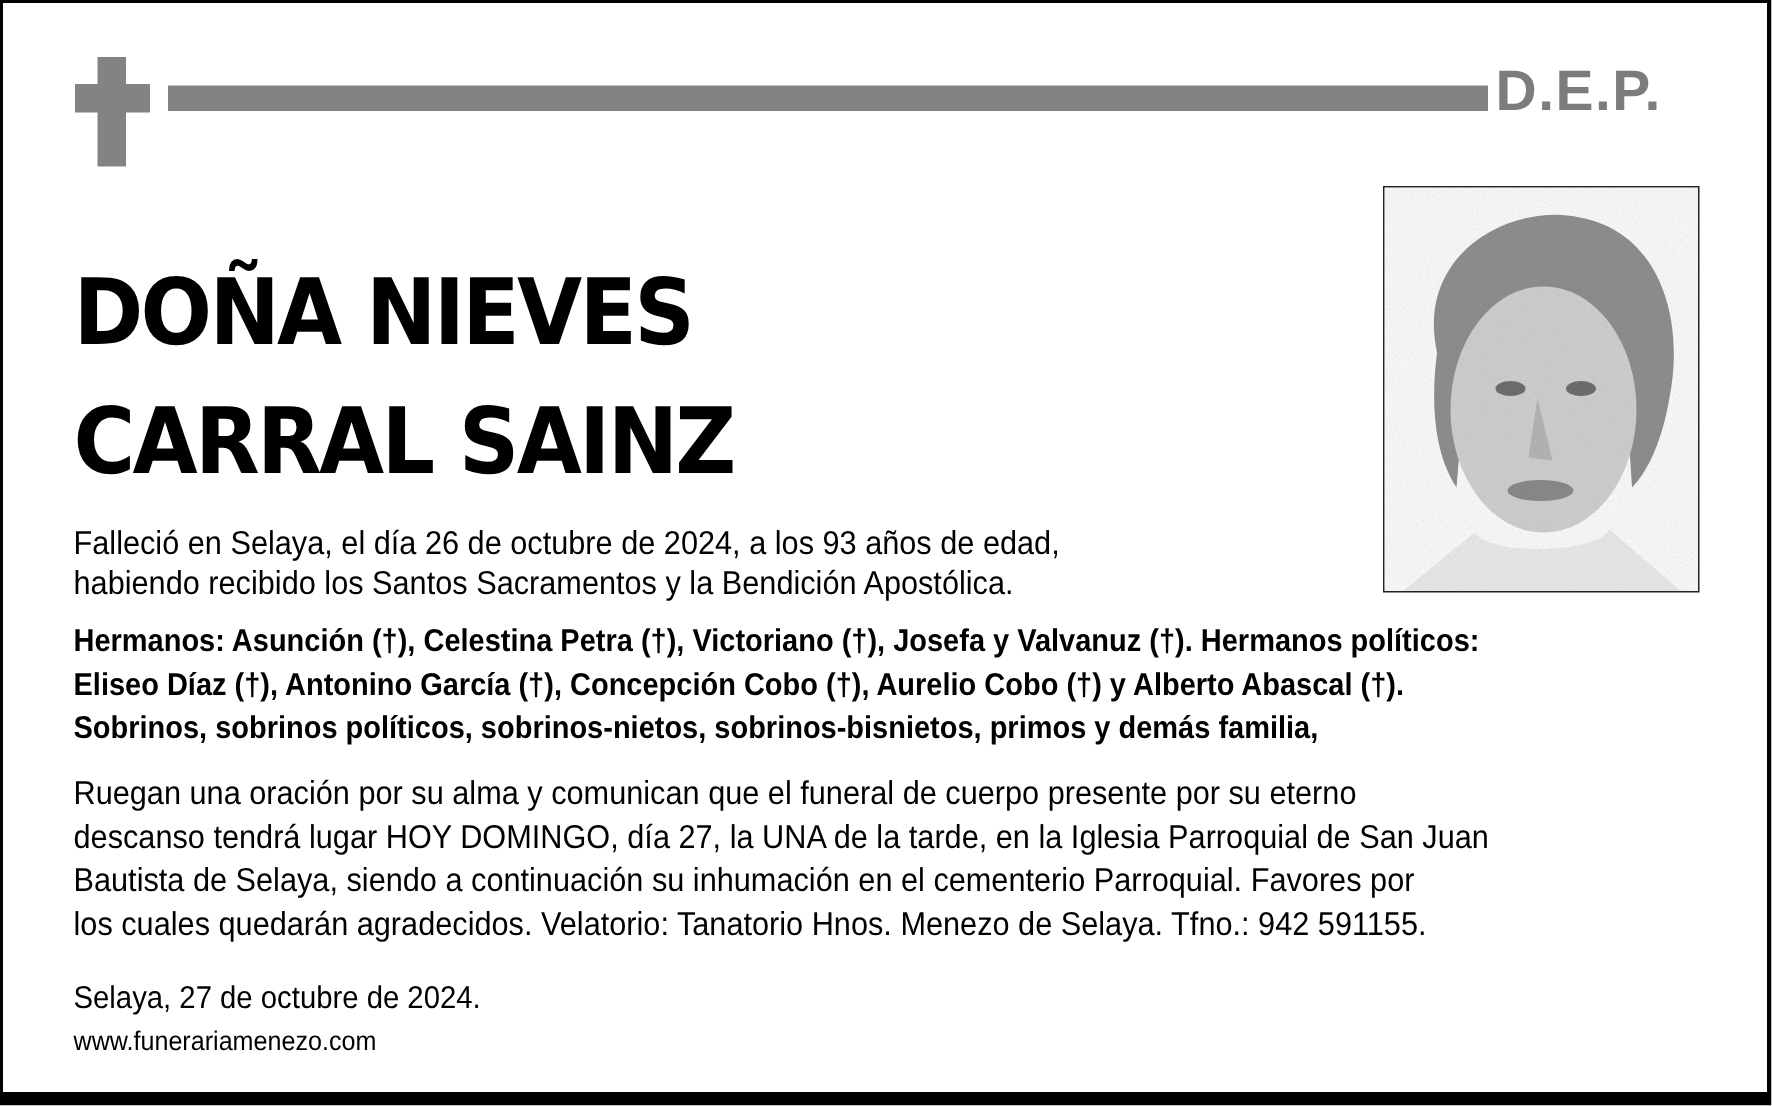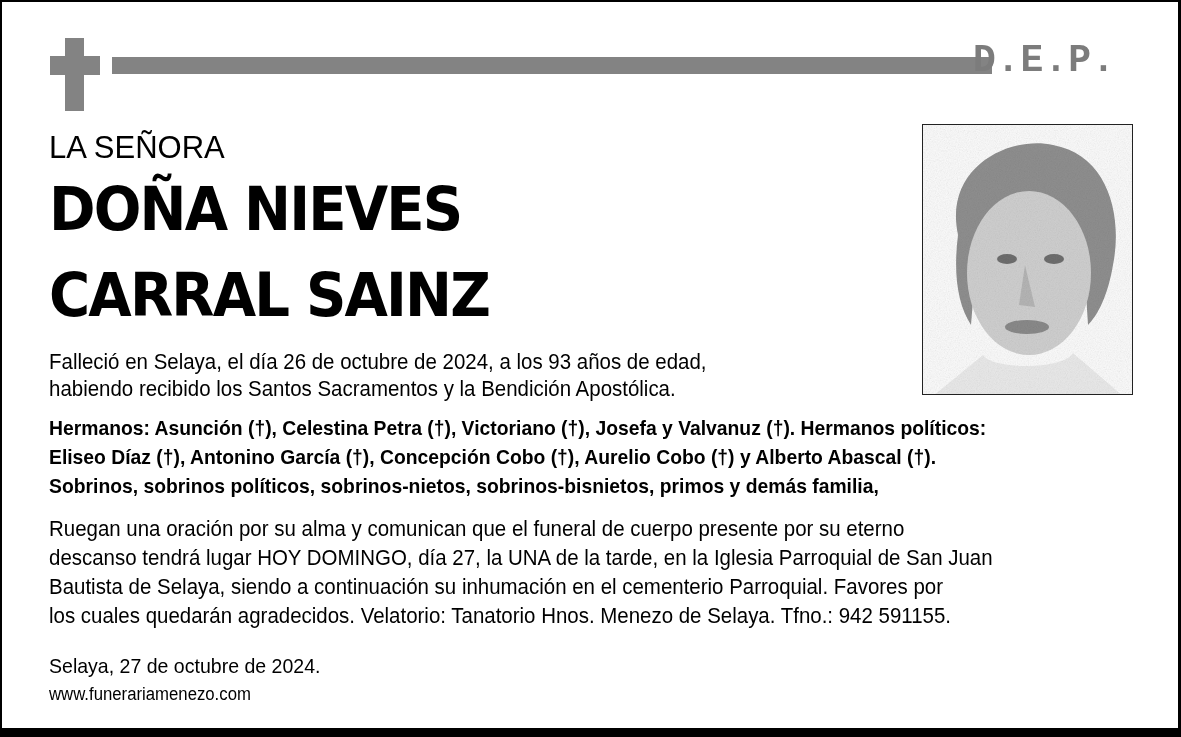--- a/index.html
+++ b/index.html
@@ -8,21 +8,21 @@
       position: absolute; left: 0; top: 0; width: 1181px; height: 737px;
       box-sizing: border-box;
       border-top: 2px solid #000; border-left: 2px solid #000;
       border-right: 3px solid #000; border-bottom: 9px solid #000;
       background: #fff;
     }
     .cross-v { position: absolute; left: 63px; top: 36px; width: 19px; height: 73px; background: #838383; }
     .cross-h { position: absolute; left: 48px; top: 54px; width: 50px; height: 19px; background: #838383; }
     .rule { position: absolute; left: 110px; top: 55px; width: 880px; height: 17px; background: #838383; }
     .dep {
-      position: absolute; left: 971px; top: 36px; font-family: Liberation Mono, monospace;
+      position: absolute; left: 995px; top: 36px; font-family: Liberation Sans, sans-serif;
       font-weight: bold; font-size: 38px; color: #7c7c7c; letter-spacing: 1px; line-height: 46px;
     }
     .photo {
       position: absolute; left: 920px; top: 122px; width: 211px; height: 271px;
       border: 1px solid #222; box-sizing: border-box; background: #fafafa; overflow: hidden;
     }
     .text { position: absolute; left: 47px; font-family: "Liberation Sans", sans-serif; color: #000; white-space: nowrap; }
     .title-small { top: 126px; font-size: 31px; line-height: 40px; letter-spacing: 0px; }
     .name { top: 176px; font-family: "DejaVu Sans", sans-serif; font-weight: bold; font-size: 61px; line-height: 62px; letter-spacing: -2px; transform: scaleX(0.92); transform-origin: left top; }
     .name2 { top: 262px; }
@@ -64,21 +64,20 @@
         <ellipse cx="106" cy="148" rx="62" ry="82" fill="#cfcfcf"></ellipse>
         <ellipse cx="84" cy="134" rx="10" ry="5" fill="#6e6e6e"></ellipse>
         <ellipse cx="131" cy="134" rx="10" ry="5" fill="#6e6e6e"></ellipse>
         <path d="M102 140 L96 180 L112 182 Z" fill="#b5b5b5"></path>
         <ellipse cx="104" cy="202" rx="22" ry="7" fill="#8a8a8a"></ellipse>
         <path d="M60 230 C70 245 140 245 150 228 L200 271 L10 271 Z" fill="#e9e9e9"></path>
       </g>
     </svg>
   </div>
 
-  <div class="text title-small">LA SEÑORA</div>
   <div class="text name">DOÑA NIEVES</div>
   <div class="text name name2">CARRAL SAINZ</div>
 
   <div class="text para p1">
     <span class="line">Falleció en Selaya, el día 26 de octubre de 2024, a los 93 años de edad,</span>
     <span class="line">habiendo recibido los Santos Sacramentos y la Bendición Apostólica.</span>
   </div>
 
   <div class="text family">
     <span class="line">Hermanos: Asunción (†), Celestina Petra (†), Victoriano (†), Josefa y Valvanuz (†). Hermanos políticos:</span>

